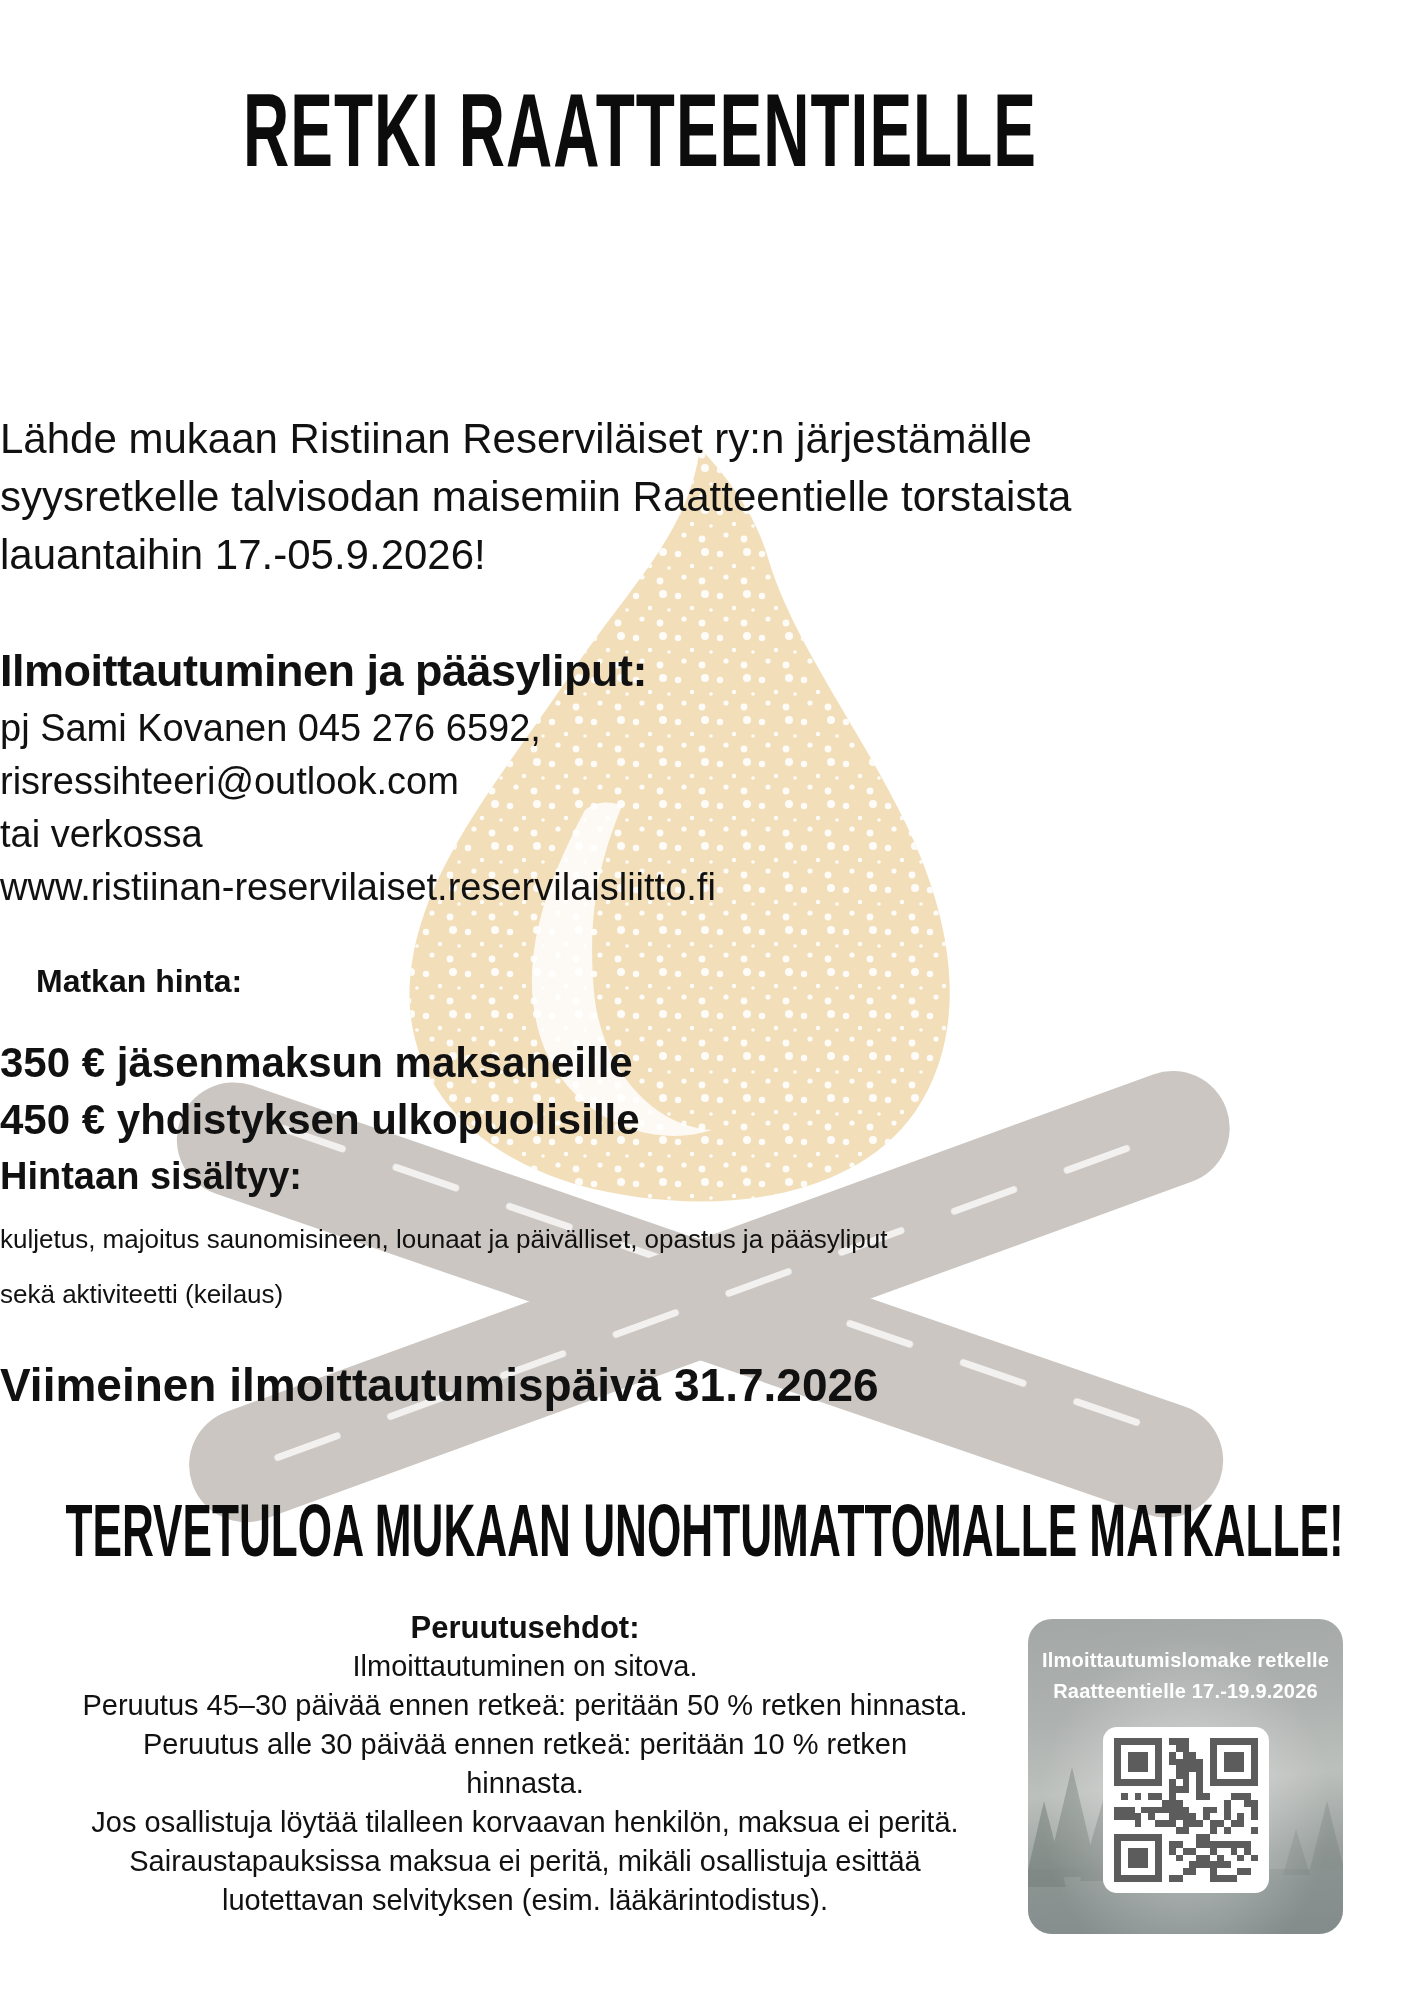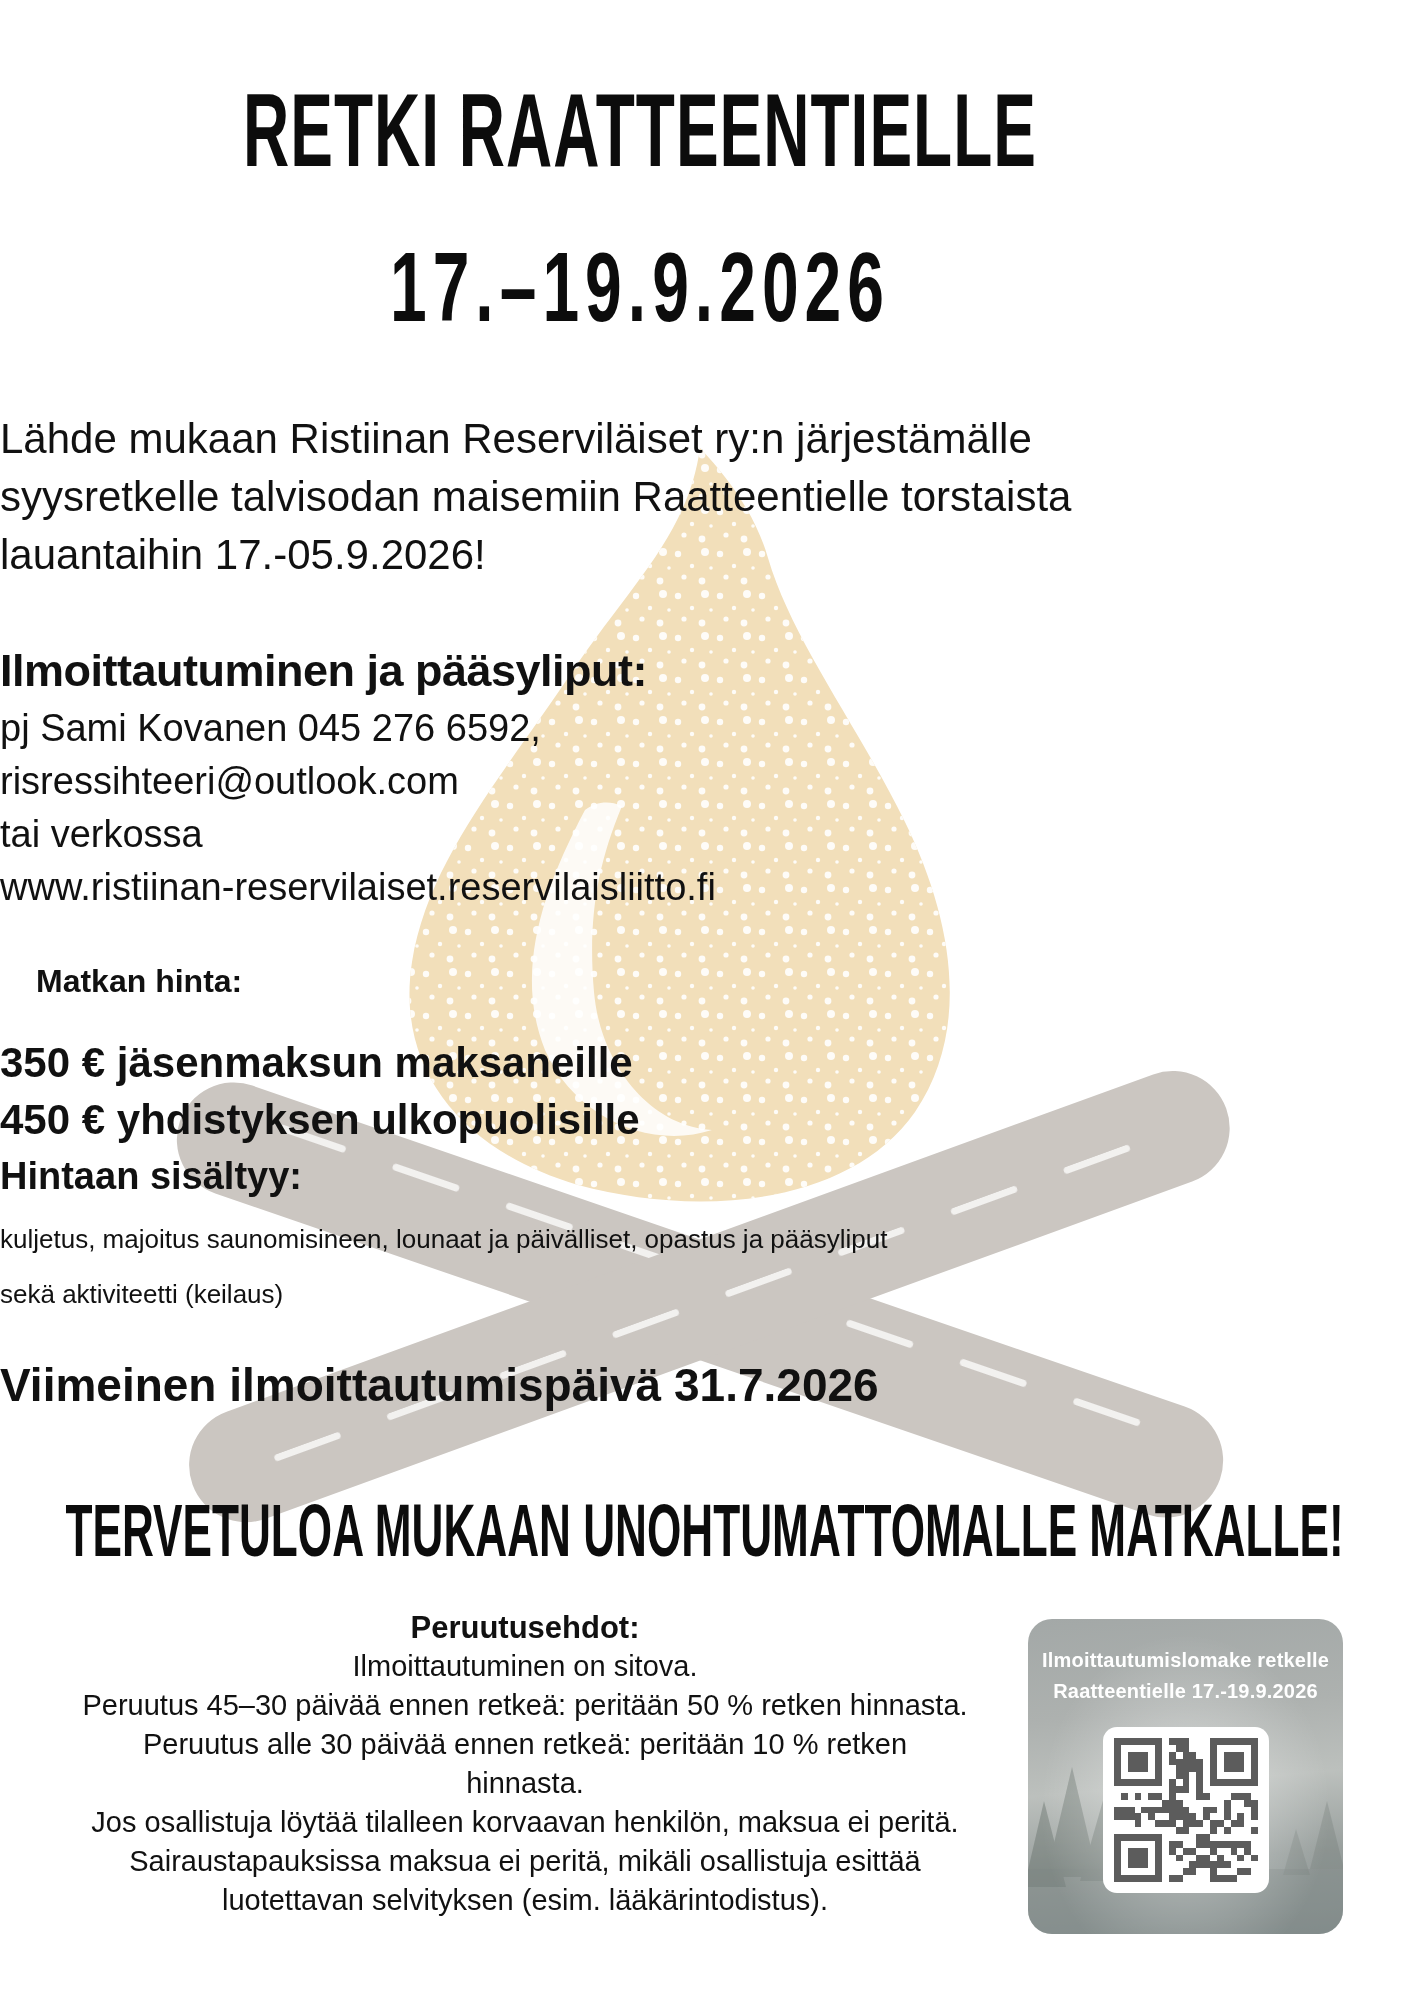--- a/index.html
+++ b/index.html
@@ -103,23 +103,20 @@
       </g>
       <g transform="rotate(-20 700 1300)">
         <rect x="160" y="1243" width="1100" height="114" rx="57" fill="#cbc6c1"></rect>
         <rect x="240" y="1300" width="940" height="26" fill="url(#streaks)"></rect>
       </g>
     </g>
   </svg>
 
   <div class="condensed-row" style="left:0;top:72px;width:1280px;height:115px;">
     <span class="c-title">RETKI RAATTEENTIELLE</span>
-  </div>
-  <div class="condensed-row" style="left:0;top:228px;width:1280px;height:115px;">
-    <span class="c-date">17.–19.9.2026</span>
   </div>
 
   <div class="layer intro">
     <div>Lähde mukaan Ristiinan Reserviläiset ry:n järjestämälle</div>
     <div>syysretkelle talvisodan maisemiin Raatteentielle torstaista</div>
     <div>lauantaihin 17.-05.9.2026!</div>
   </div>
 
   <div class="layer reg-heading">Ilmoittautuminen ja pääsyliput:</div>
   <div class="layer contact">

